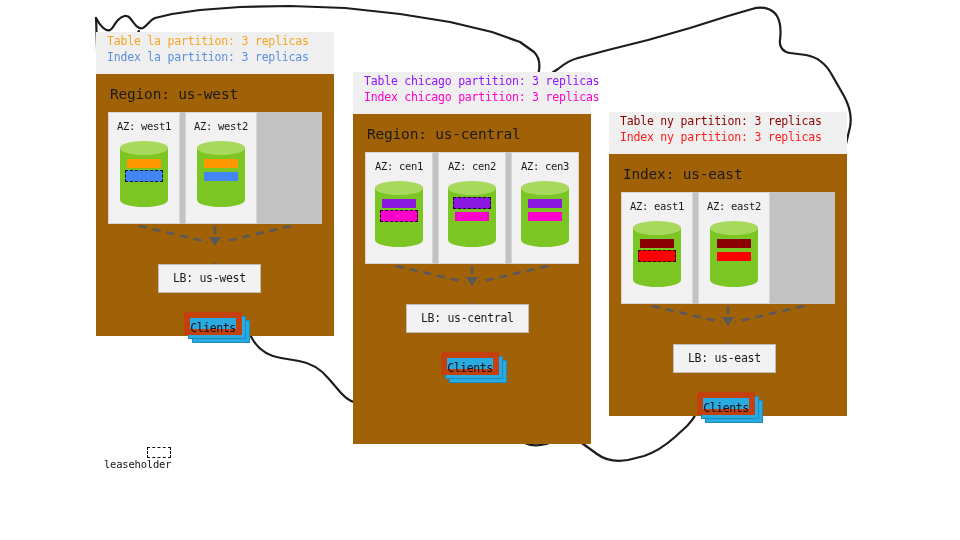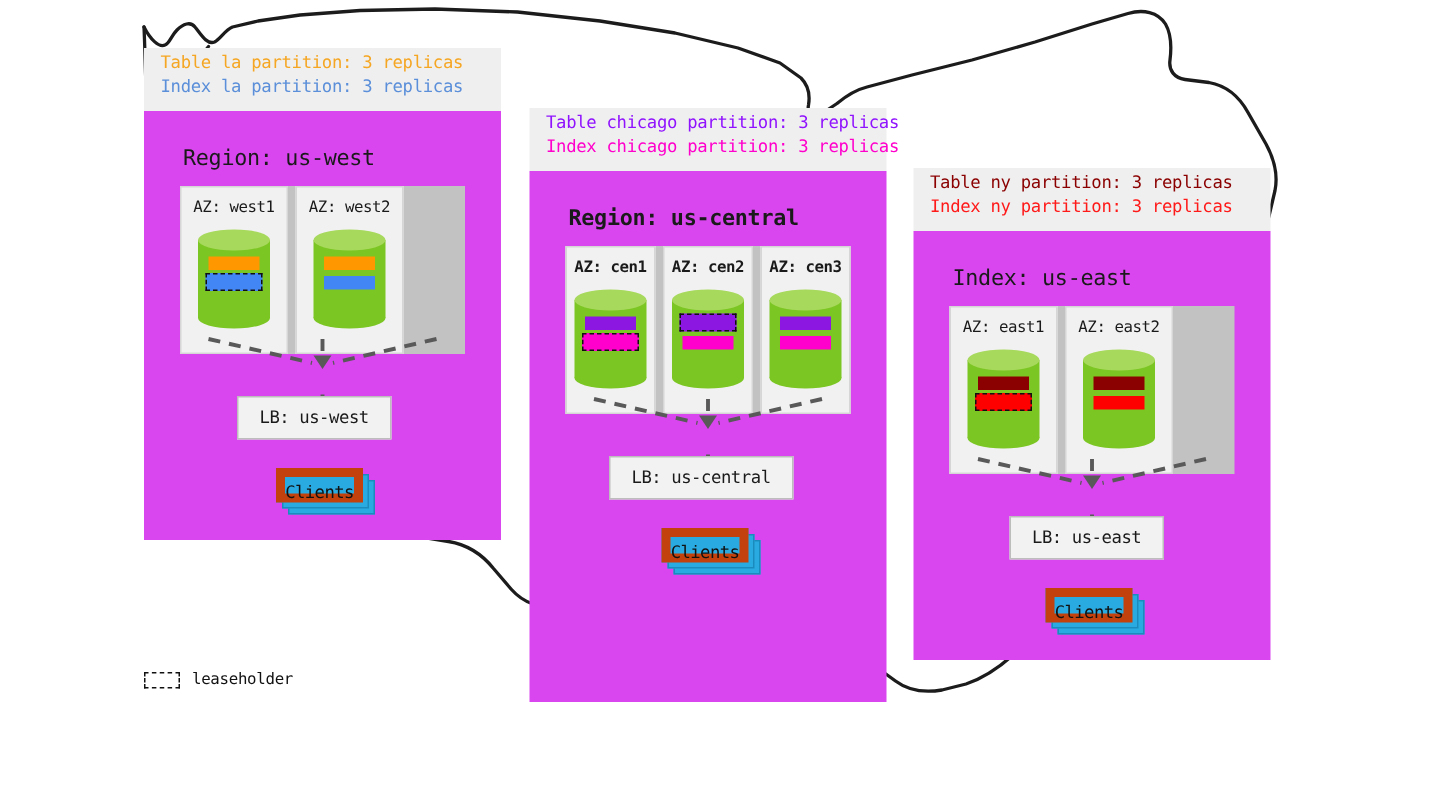--- a/index.html
+++ b/index.html
@@ -20,22 +20,22 @@
   .legend-strip{
     background:#efefef;
     padding:1px 11px 8px 11px;
     line-height:1.42;
     font-size:11.5px;
     letter-spacing:-0.2px;
     white-space:nowrap;
   }
   .legend-strip div{white-space:nowrap;}
   .region-body{
-    background:#d946ef;
-    padding:12px;
+    background:#a16207;
+    padding:0;
     position:relative;
   }
   .region-title{
     font-size:14.5px;
     color:#1a1a1a;
     padding:12px 0 10px 14px;
     letter-spacing:-0.2px;
   }
   .az-row{
     display:flex;
@@ -129,21 +129,21 @@
     color:#111;
     text-align:center;
     line-height:21px;
     letter-spacing:-0.4px;
   }
 
   
   #legend-key{
     position:absolute;
     left:96px;top:447px;
-    display:flex;align-items:center;
+    display:flex;align-items:flex-end;flex-direction:column;
   }
   #legend-swatch{
     width:24px;height:11px;
     border:1.6px dashed #111;
     box-sizing:border-box;
     background:transparent;
   }
   #legend-text{
     margin-left:8px;
     font-size:10.5px;
@@ -429,21 +429,21 @@
     </div>
   </div>
 
   <div class="region-panel" id="panel-us-central" style="left:353px;top:72px;width:238px;">
 
     <div class="legend-strip">
       <div style="color:#9013fe">Table chicago partition: 3 replicas</div>
       <div style="color:#ff00cc">Index chicago partition: 3 replicas</div>
     </div>
 
-    <div class="region-body" style="height:330px;font-weight:bold;">
+    <div class="region-body" style="height:330px;">
       <div class="region-title">Region: us-central</div>
 
       <div class="az-row">
 
         <div class="az-box">
           <div class="az-label">AZ: cen1</div>
           <div class="cyl">
             <div class="cyl-bottom"></div>
             <div class="cyl-body"></div>
             <div class="cyl-top"></div>

